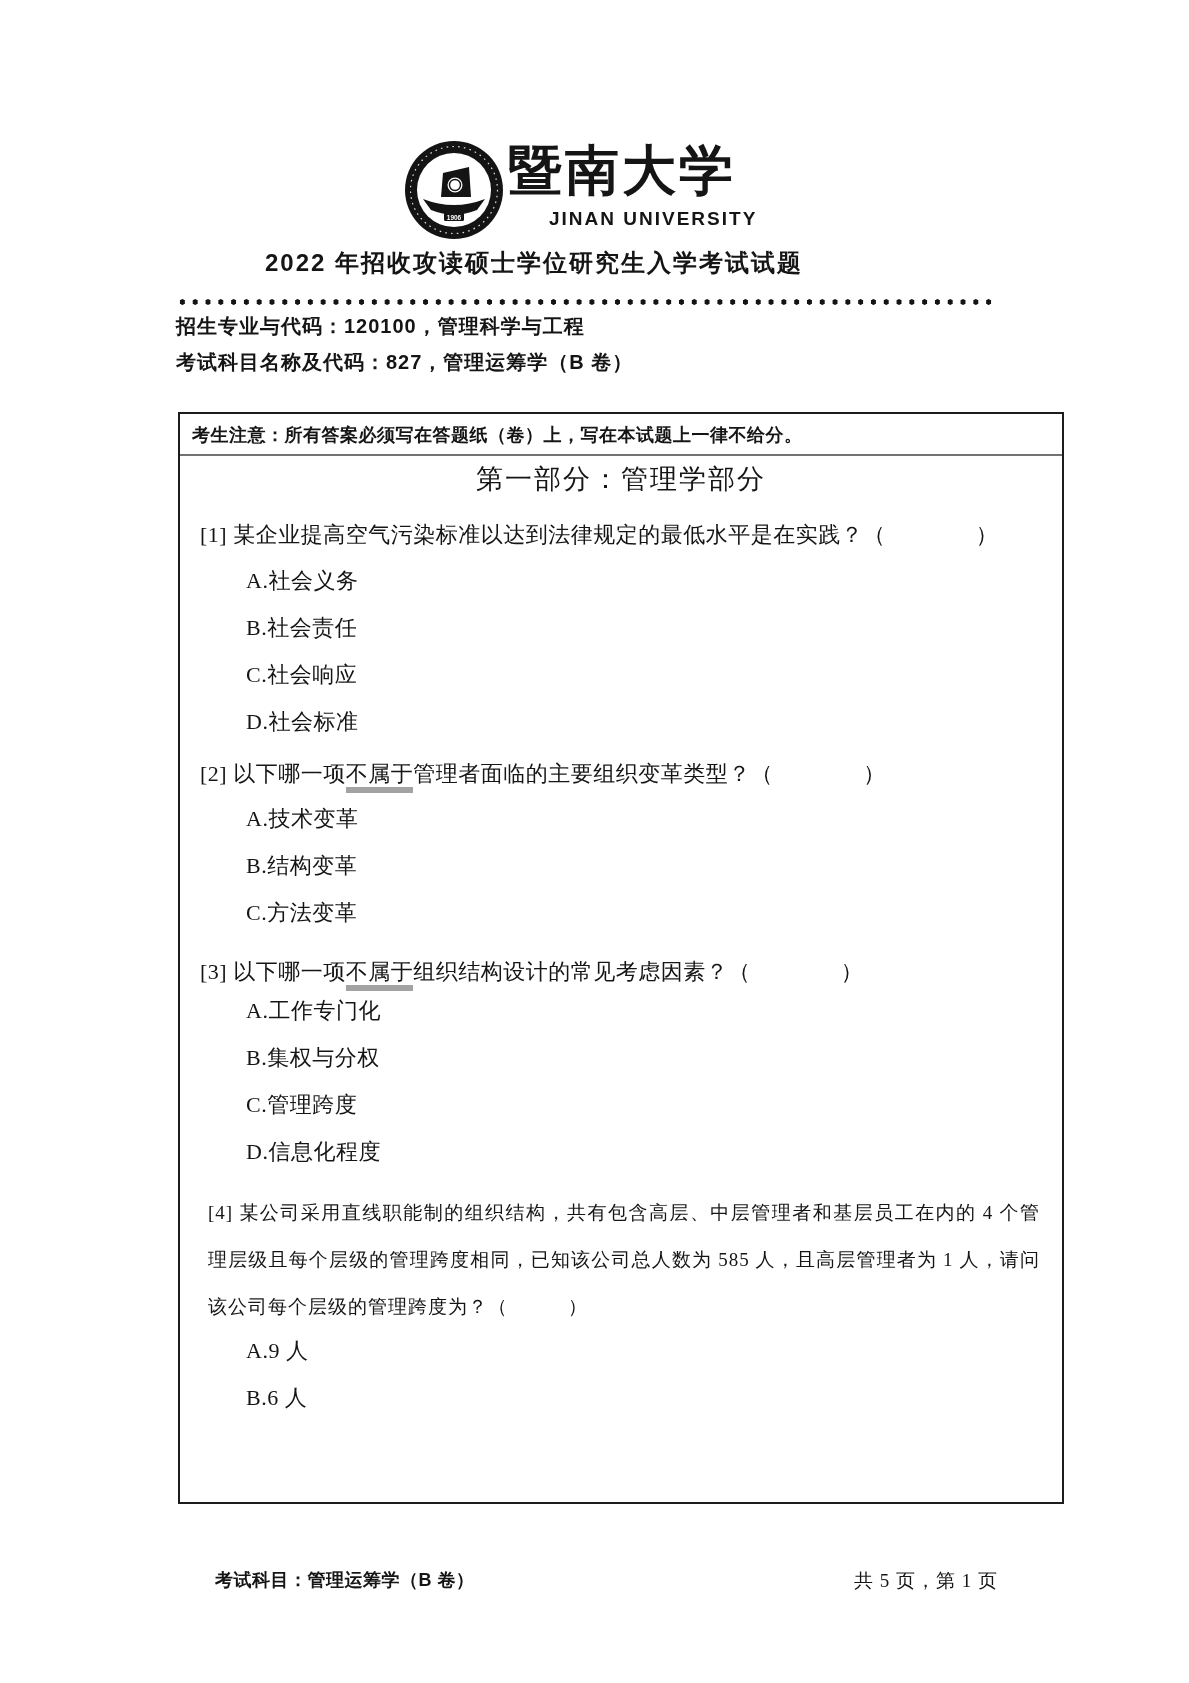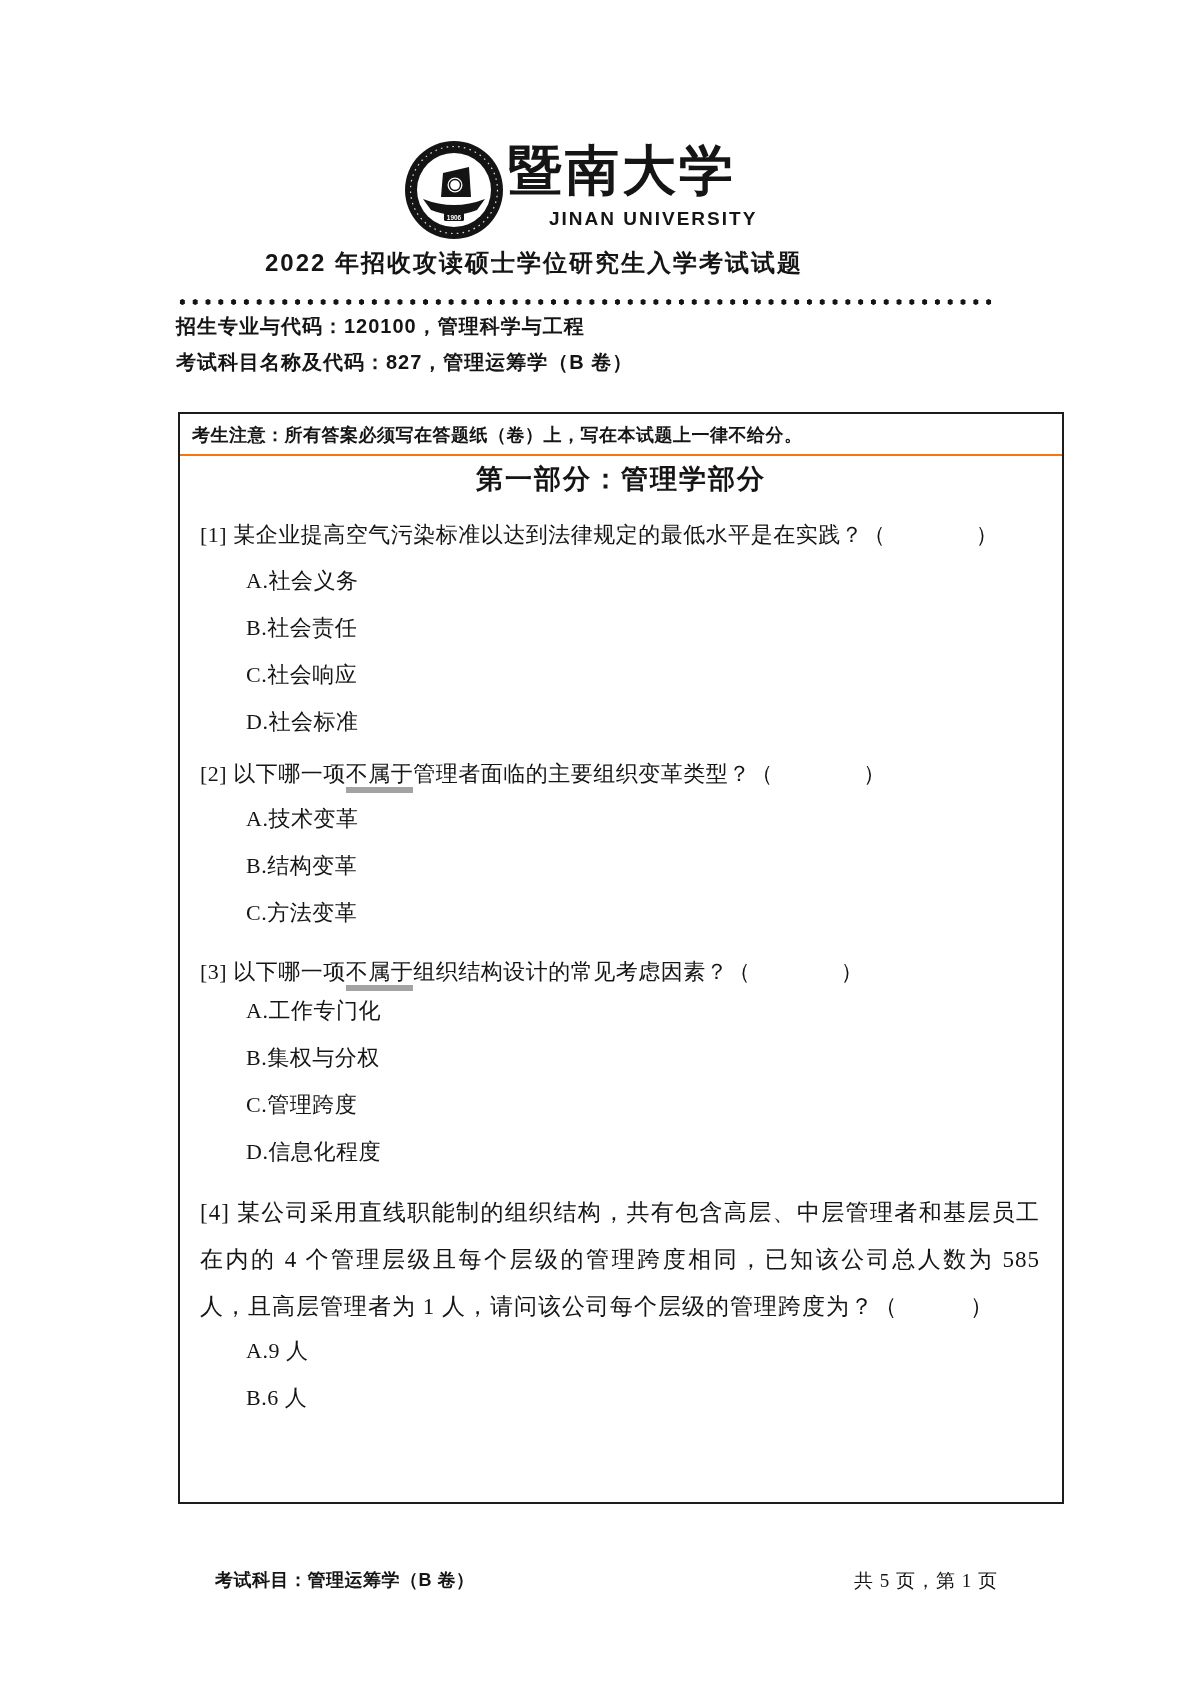--- a/index.html
+++ b/index.html
@@ -40,47 +40,47 @@
     font-size:20px;font-weight:bold;letter-spacing:1px;white-space:nowrap;
   }
   .info-line.l1{top:313px;}
   .info-line.l2{top:349px;}
   
   .paper-box{
     position:absolute;left:178px;top:412px;width:886px;height:1092px;
     border:2px solid #1c1c1c;background:#fff;box-sizing:border-box;
   }
   .notice-row{
-    padding:9px 12px 7px 12px;border-bottom:2px solid #f97316;
+    padding:9px 12px 7px 12px;border-bottom:2px solid #737373;
     font-family:"Liberation Sans",sans-serif;
     font-size:18px;font-weight:bold;letter-spacing:.5px;white-space:nowrap;
   }
   .section-title{
     margin:6px 0 0 0;text-align:center;
     font-family:"Liberation Sans",sans-serif;
-    font-size:27px;font-weight:bold;letter-spacing:2px;line-height:34px;
+    font-size:27px;font-weight:normal;letter-spacing:2px;line-height:34px;
   }
   .group-title{
     margin:20px 24px 0 20px;
     font-family:"Liberation Sans",sans-serif;
     font-size:22px;font-weight:bold;letter-spacing:1px;line-height:28px;
   }
   .question{
     margin:24px 24px 0 20px;
     font-size:22px;line-height:30px;letter-spacing:.5px;
   }
   .question .q-underline{
     border-bottom:6px solid #a3a3a3;padding-bottom:1px;
   }
   .q1{margin-top:24px;}
   .q2{margin-top:22px;}
   .q3{margin-top:29px;}
   .q4{
-    margin:22px 22px 0 20px;
-    font-size:23px;line-height:47px;letter-spacing:1px;text-align:justify;
+    margin:22px 22px 0 28px;
+    font-size:19px;line-height:47px;letter-spacing:1px;text-align:justify;
   }
   .opt{
     margin:17px 24px 0 66px;
     font-size:22px;line-height:30px;letter-spacing:.5px;
   }
   .opt.first{margin-top:16px;}
   .opt.q2first{margin-top:15px;}
   .opt.q3first{margin-top:9px;}
   .opt.q4first{margin-top:6px;}
   

